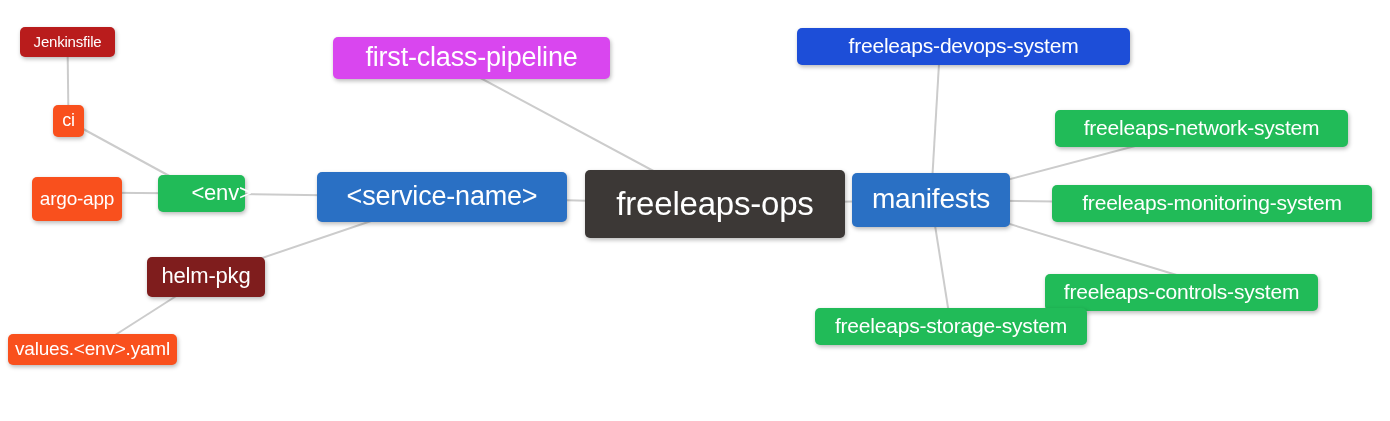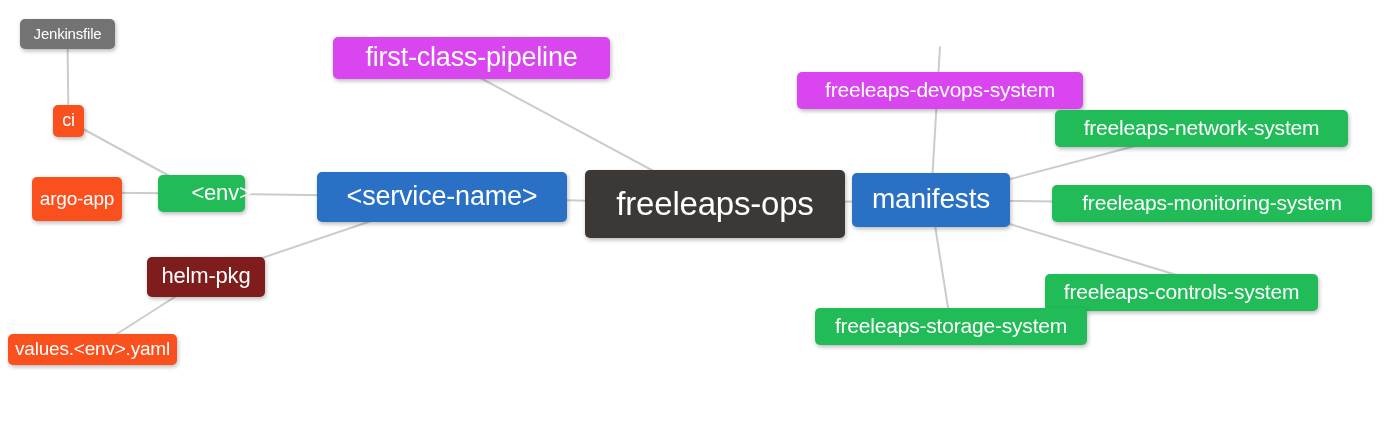--- a/index.html
+++ b/index.html
@@ -79,27 +79,27 @@
     </div>
     <div class="node" style="left: 147px; top: 257px; width: 118px; height: 40px; font-size: 22px; background: #7f1d1d;">
       <span>helm-pkg</span>
     </div>
     <div class="node" style="left: 53px; top: 105px; width: 31px; height: 32px; font-size: 18px; background: rgb(249, 80, 29);">
       <span>ci</span>
     </div>
     <div class="node" style="left: 32px; top: 177px; width: 90px; height: 44px; font-size: 19px; background: rgb(249, 80, 29);">
       <span>argo-app</span>
     </div>
-    <div class="node" style="left: 20px; top: 19px; width: 95px; height: 30px; font-size: 15px; background: #737373; align-items: center;">
+    <div class="node" style="left: 20px; top: 27px; width: 95px; height: 30px; font-size: 15px; background: #b91c1c; align-items: center;">
       <span>Jenkinsfile</span>
     </div>
     <div class="node" style="left: 8px; top: 334px; width: 169px; height: 31px; font-size: 19px; background: rgb(249, 80, 29);">
       <span>values.&lt;env&gt;.yaml</span>
     </div>
-    <div class="node" style="left: 797px; top: 28px; width: 286px; height: 37px; font-size: 21px; background: #d946ef; margin-top: 44px;">
+    <div class="node" style="left: 797px; top: 28px; width: 333px; height: 37px; font-size: 21px; background: #1d4ed8;">
       <span>freeleaps-devops-system</span>
     </div>
     <div class="node" style="left: 1055px; top: 110px; width: 293px; height: 37px; font-size: 21px; background: rgb(33, 187, 88);">
       <span>freeleaps-network-system</span>
     </div>
     <div class="node" style="left: 1052px; top: 185px; width: 320px; height: 37px; font-size: 21px; background: rgb(33, 187, 88);">
       <span>freeleaps-monitoring-system</span>
     </div>
     <div class="node" style="left: 1045px; top: 258px; width: 273px; height: 37px; font-size: 21px; background: rgb(33, 187, 88); margin-top: 16px;">
       <span>freeleaps-controls-system</span>

